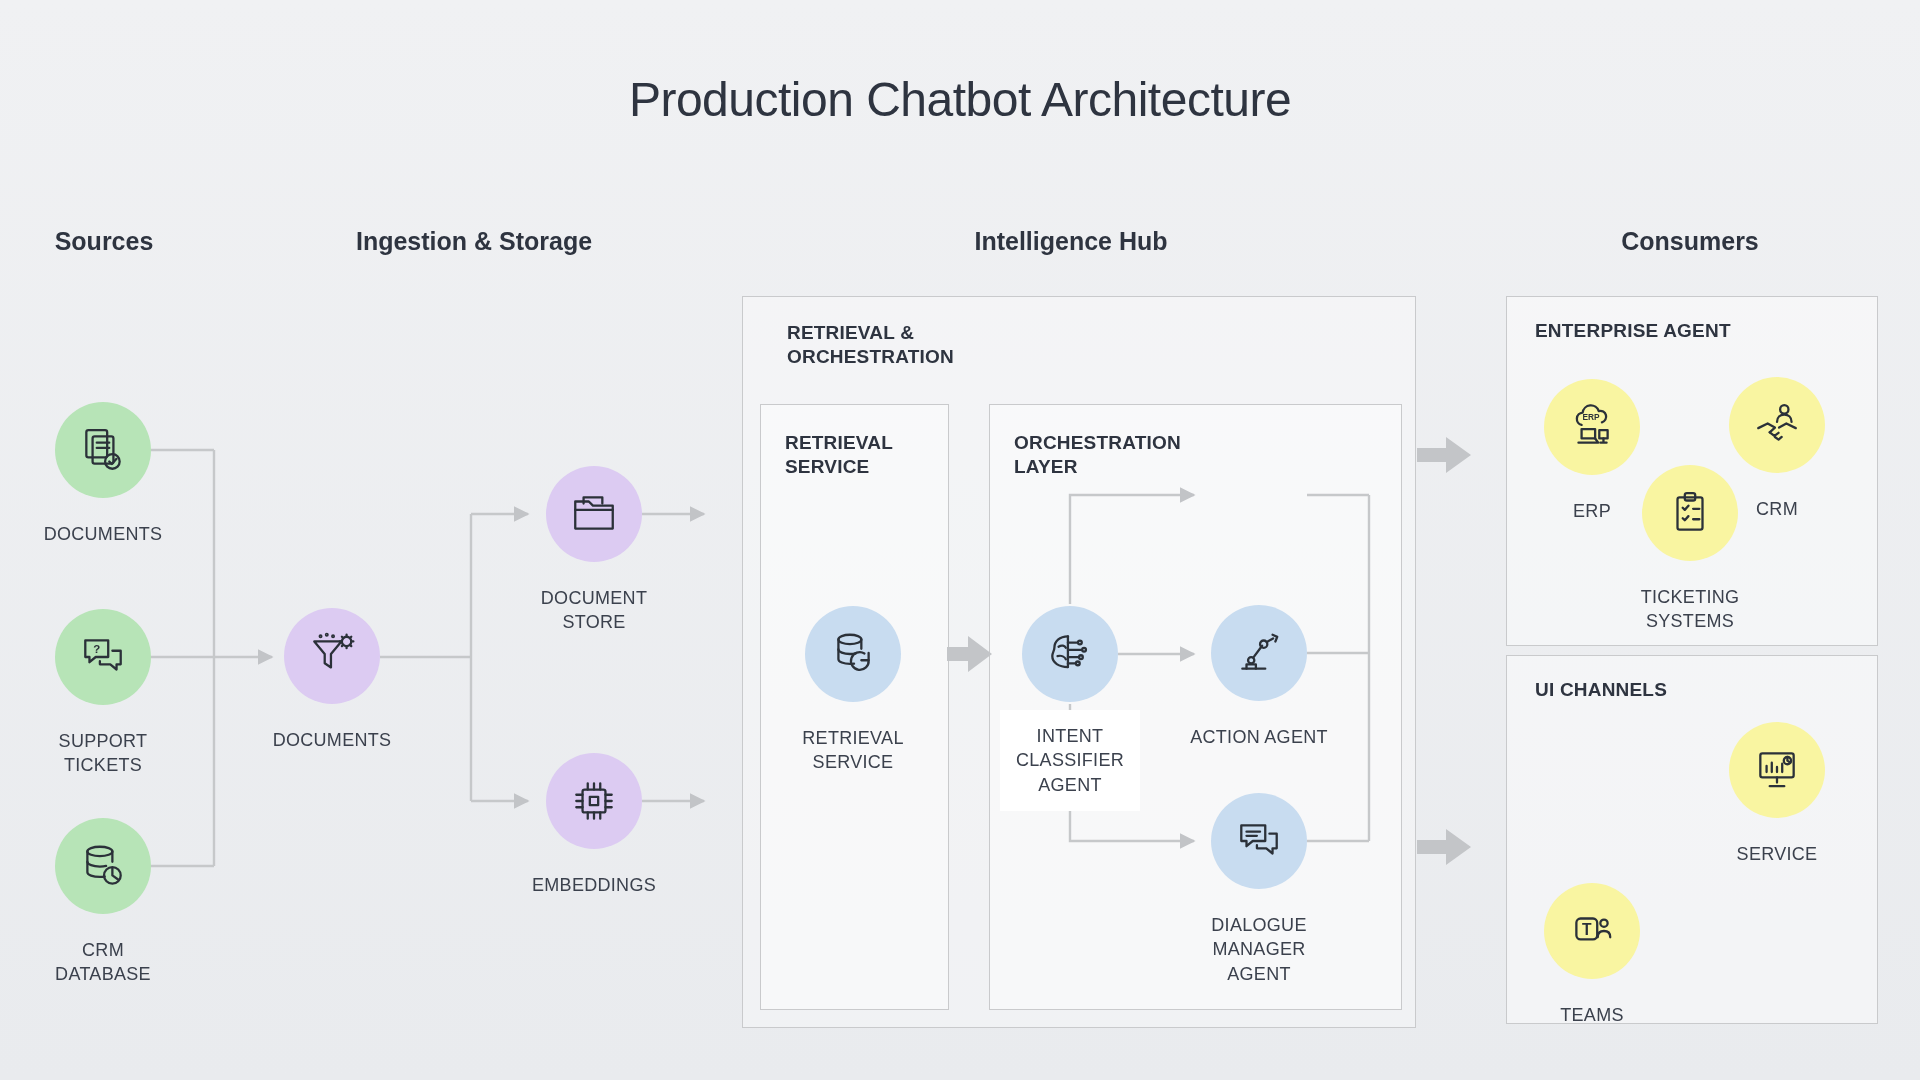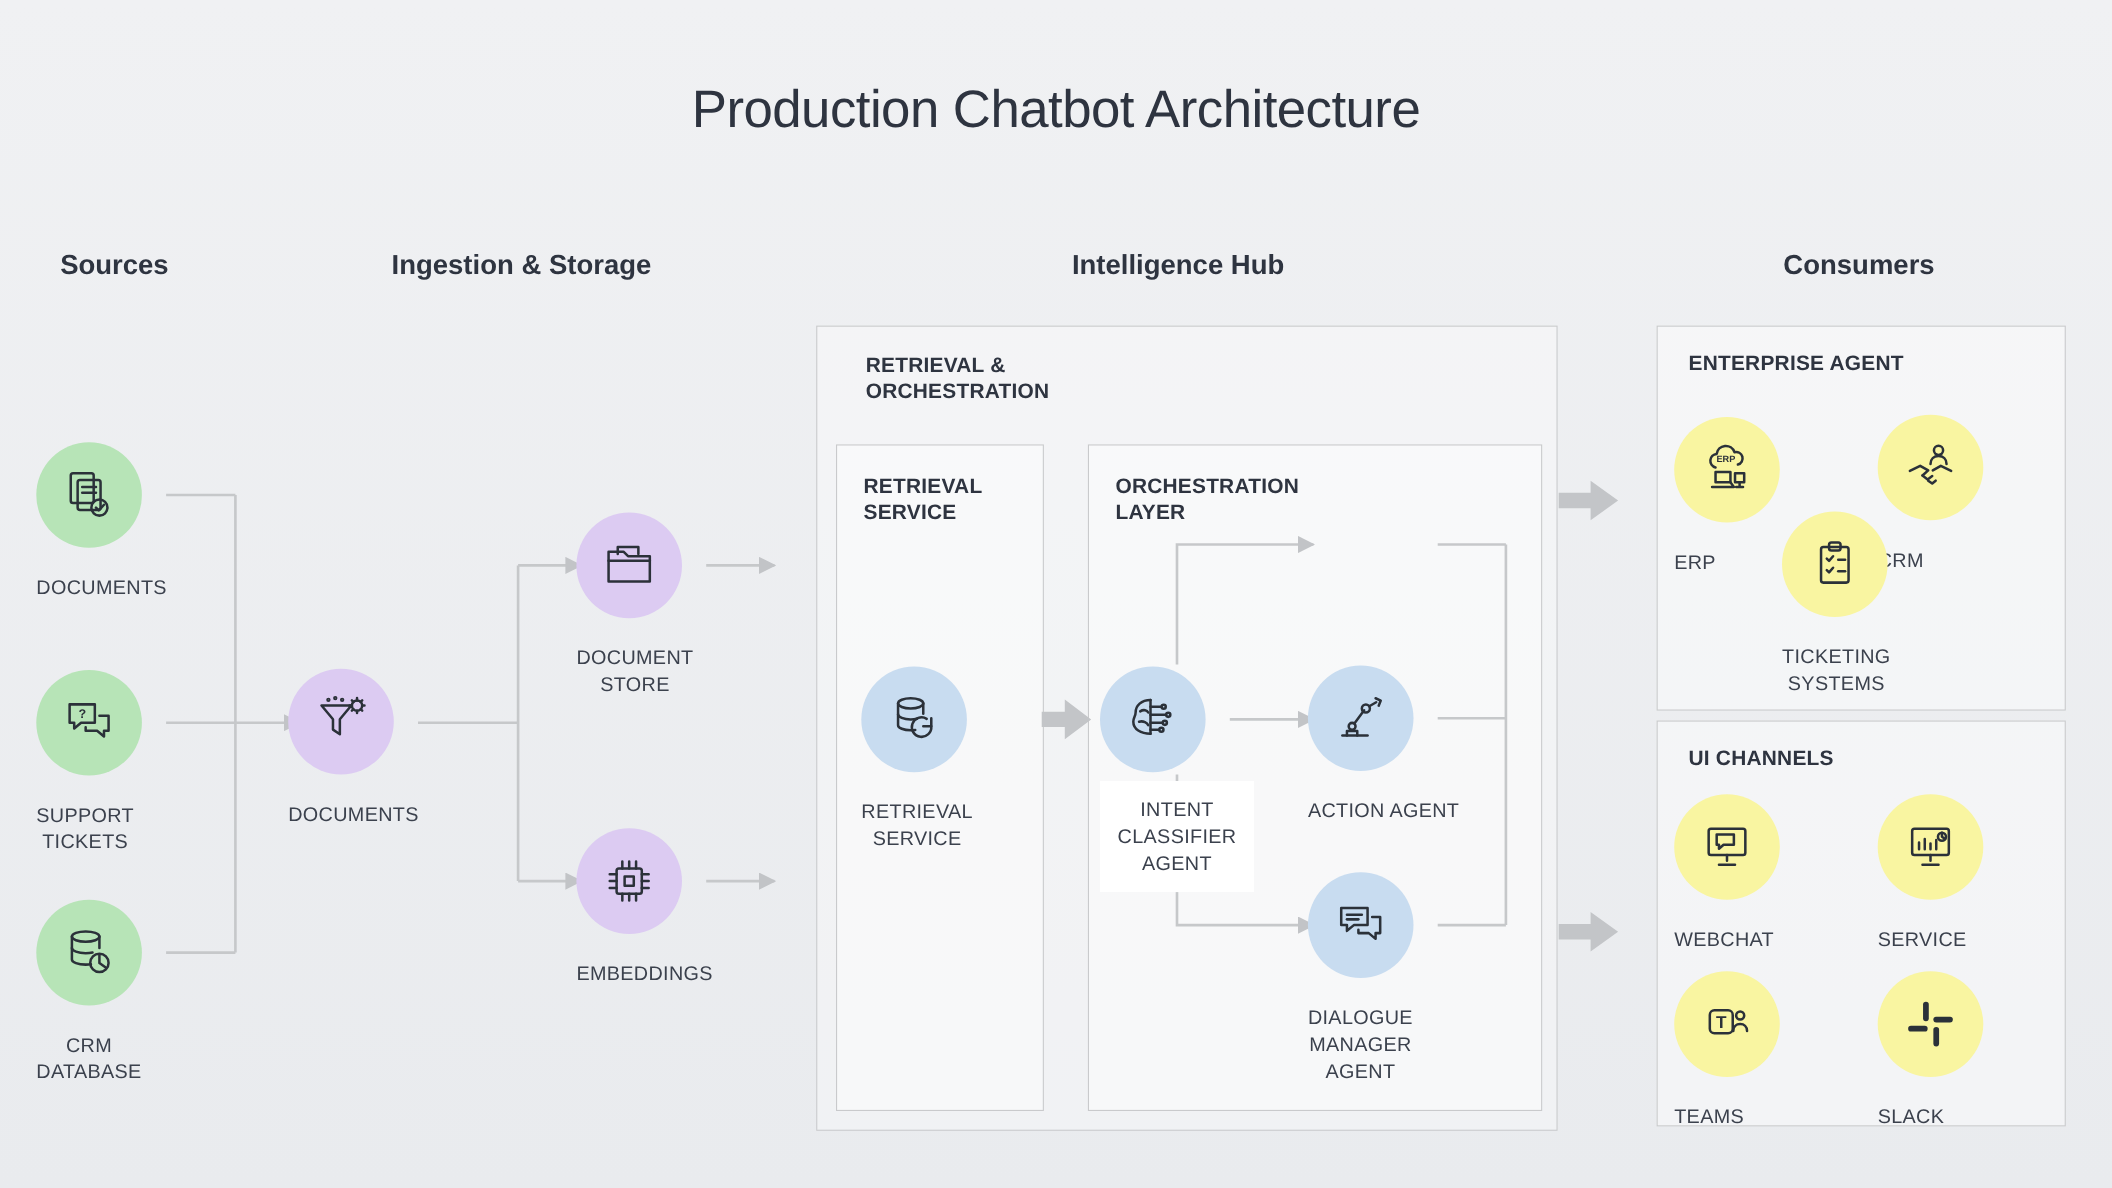--- a/index.html
+++ b/index.html
@@ -35,21 +35,21 @@
     position:absolute;
     font-size:19px;font-weight:700;letter-spacing:.2px;
     color:var(--heading,#2e3440);
     white-space:pre-line;line-height:1.25;
   }
   .connectors{
     position:absolute;left:0;top:0;z-index:2;pointer-events:none;
   }
   .node{
     position:absolute;width:140px;z-index:3;
-    display:flex;flex-direction:column;align-items:flex-start;
+    display:flex;flex-direction:column;align-items:center;
   }
   .circle{
     width:96px;height:96px;border-radius:50%;
     display:flex;align-items:center;justify-content:center;
     flex:0 0 auto;
   }
   .green{background:var(--node-green,#b7e4b7);}
   .purple{background:var(--node-purple,#dccbf2);}
   .blue{background:var(--node-blue,#c8dcf0);}
   .yellow{background:var(--node-yellow,#f9f5a1);}
@@ -309,30 +309,20 @@
         <path d="M17 19 l2 2 3.5 -4"></path>
         <path d="M27 20 h6"></path>
         <path d="M17 29 l2 2 3.5 -4"></path>
         <path d="M27 30 h6"></path>
       </svg>
     </div>
     <div class="label">TICKETING
 SYSTEMS</div>
   </div>
 
-  <div class="node" style="left:1522px;top:722px">
-    <div class="circle yellow">
-      <svg class="icon" viewBox="0 0 48 48">
-        <rect x="8" y="8" width="32" height="23" rx="2"></rect>
-        <path d="M15 13 h15 v9 h-9 l-4 3.5 V22 h-2 z"></path>
-        <path d="M24 31 v5 M17 39.5 h14"></path>
-      </svg>
-    </div>
-    <div class="label">WEBCHAT</div>
-  </div>
 
   <div class="node" style="left:1707px;top:722px">
     <div class="circle yellow">
       <svg class="icon" viewBox="0 0 48 48">
         <rect x="8" y="8" width="32" height="23" rx="2"></rect>
         <path d="M14 26 v-6 M19 26 v-9 M24 26 v-5 M29 26 v-8"></path>
         <circle cx="34" cy="15" r="3.5"></circle>
         <path d="M34 15 v-3.5 M34 15 l2.8 2"></path>
         <path d="M24 31 v5 M17 39.5 h14"></path>
       </svg>
@@ -345,27 +335,14 @@
       <svg class="icon" viewBox="0 0 48 48">
         <rect x="9" y="12" width="20" height="20" rx="4"></rect>
         <text x="19" y="27.5" text-anchor="middle" font-size="15" font-weight="bold">T</text>
         <circle cx="35.5" cy="16.5" r="3.5"></circle>
         <path d="M29.5 30 c0 -4 2.6 -6 6 -6 s6 2 6 6"></path>
       </svg>
     </div>
     <div class="label">TEAMS</div>
   </div>
 
-  <div class="node" style="left:1707px;top:883px">
-    <div class="circle yellow">
-      <svg class="icon" viewBox="0 0 48 48">
-        <g stroke-width="5">
-          <path d="M20 7 v12"></path>
-          <path d="M29 41 v-12"></path>
-          <path d="M7 28 h12"></path>
-          <path d="M41 20 h-12"></path>
-        </g>
-      </svg>
-    </div>
-    <div class="label">SLACK</div>
-  </div>
 
 </div>
 
 </body></html>

